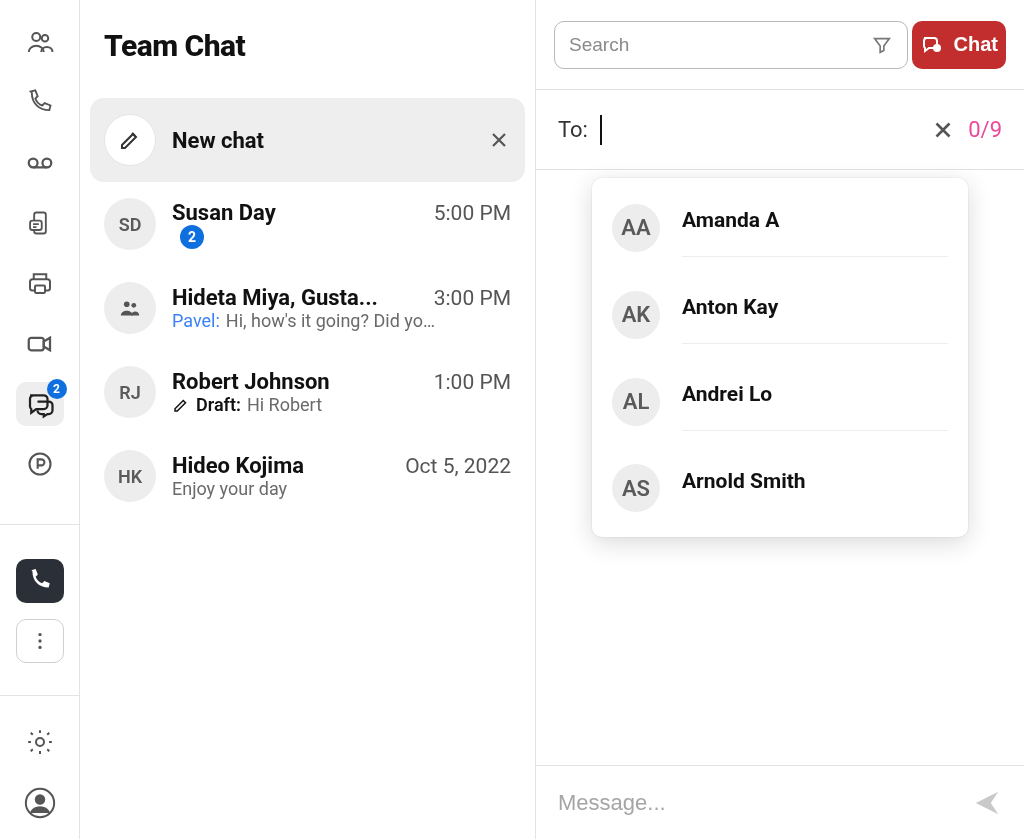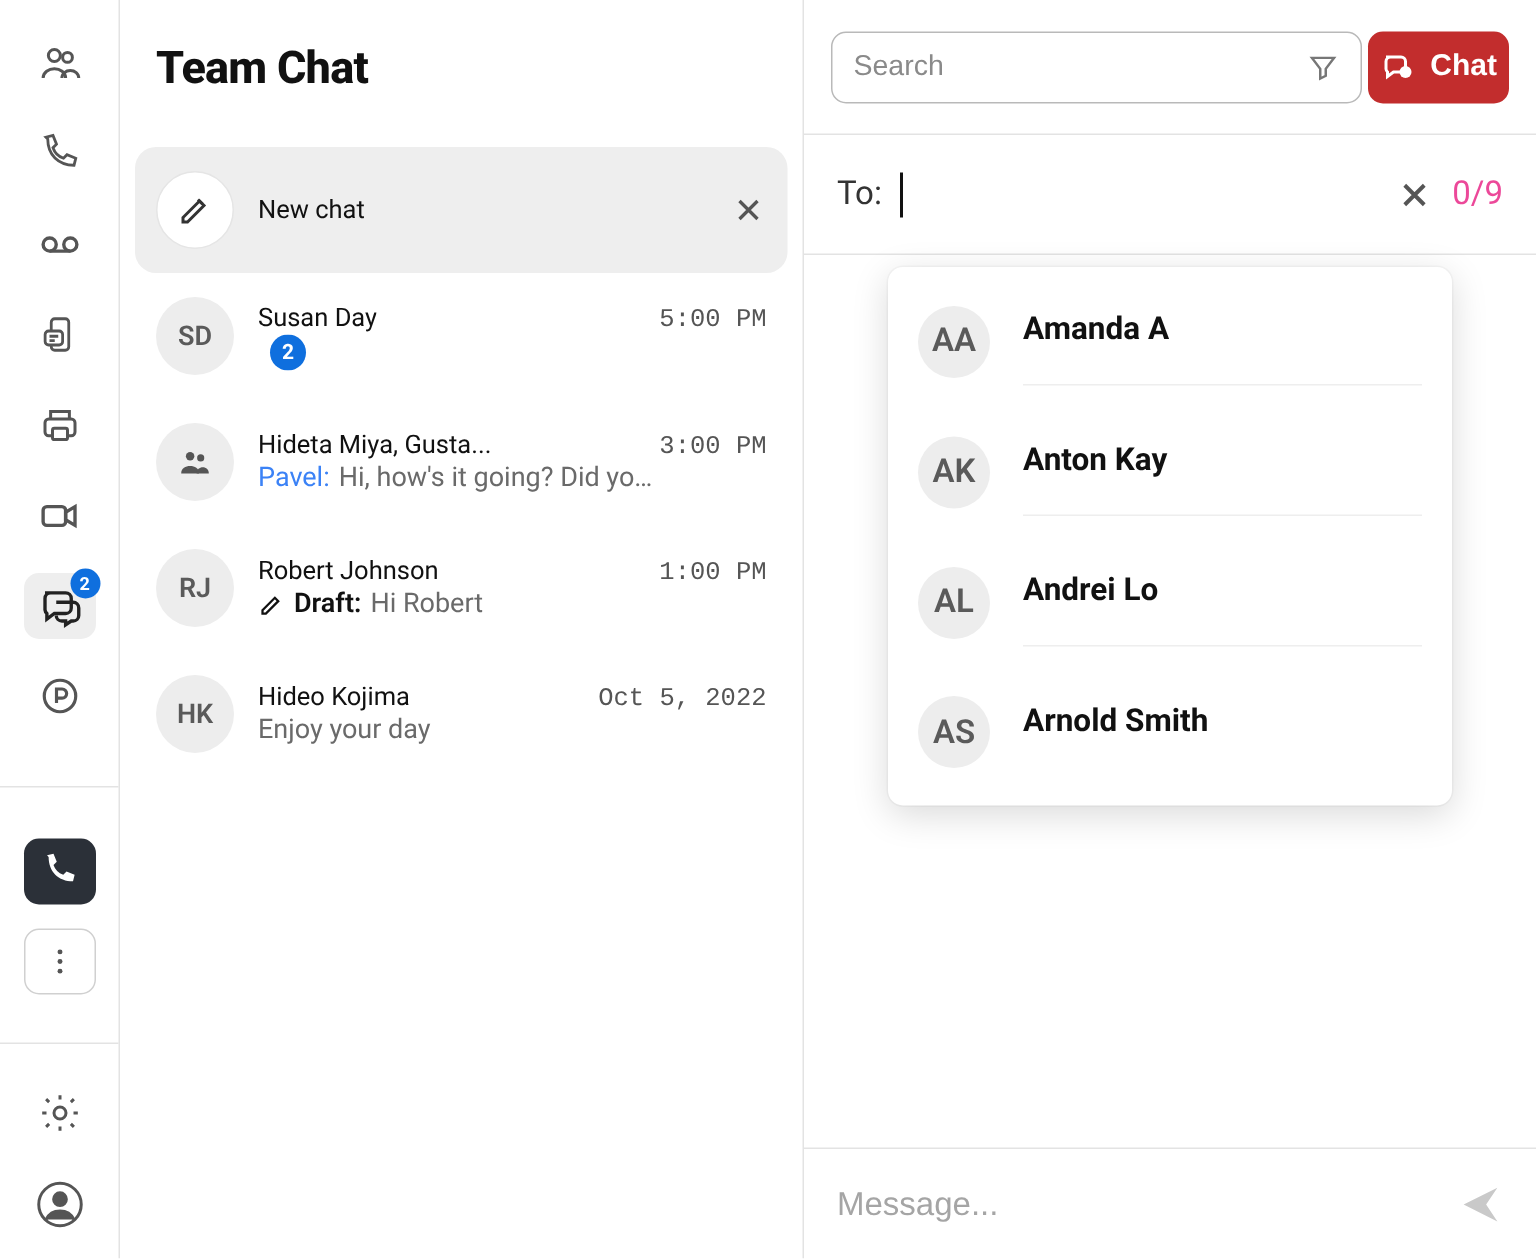--- a/index.html
+++ b/index.html
@@ -114,22 +114,22 @@
     align-items: center;
     justify-content: center;
     flex: 0 0 auto;
   }
   .avatar.light {
     background: #fff;
     border: 1px solid #e5e5e5;
   }
   .conv-body { flex: 1 1 auto; min-width: 0; }
   .conv-top { display: flex; align-items: baseline; justify-content: space-between; gap: 8px; }
-  .conv-name { font-size: 17px; font-weight: 400; white-space: nowrap; overflow: hidden; text-overflow: ellipsis; }
-  .conv-time { font-size: 17px; color: #555; white-space: nowrap; font-family: Liberation Mono, monospace; }
+  .conv-name { font-size: 22px; font-weight: 700; white-space: nowrap; overflow: hidden; text-overflow: ellipsis; }
+  .conv-time { font-size: 21px; color: #555; white-space: nowrap; }
   .conv-sub {
     font-size: 18px;
     color: #6a6a6a;
     white-space: nowrap;
     overflow: hidden;
     text-overflow: ellipsis;
     display: flex;
     align-items: center;
     gap: 6px;
   }

